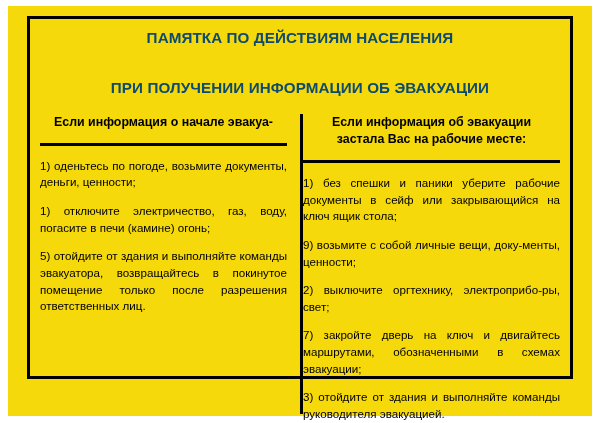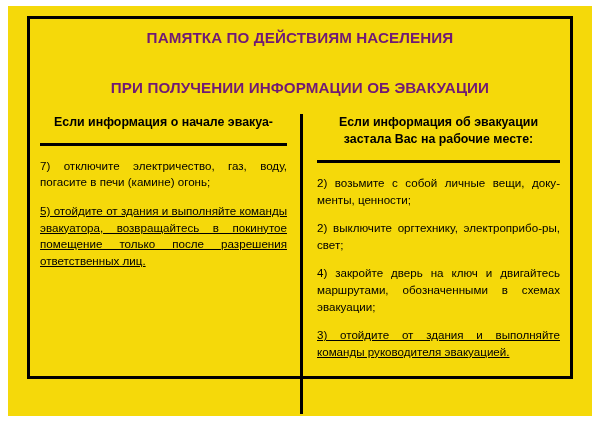--- a/index.html
+++ b/index.html
@@ -31,21 +31,21 @@
     border: 3px solid #000000;
     box-sizing: border-box;
     background: #f5d90a;
     padding: 7px 10px 0 10px;
   }
   .title {
     text-align: center;
     font-weight: bold;
     font-size: 15.2px;
     line-height: 1.28;
-    color: #701a75;
+    color: #0c4a6e;
     letter-spacing: 0.1px;
     margin: 2px 4px 0 4px;
   }
   .title .line2 {
     display: block;
     margin-top: 31px;
   }
   .columns {
     display: flex;
     margin-top: 16px;
@@ -53,21 +53,20 @@
   }
   .col {
     width: 50%;
     box-sizing: border-box;
     position: relative;
   }
   .col-left {
     padding-right: 13px;
   }
   .col-right {
-    padding-left: 14px;
     border-left: 3px solid #000;
   }
   .col-head {
     text-align: center;
     font-weight: bold;
     font-size: 12.4px;
     line-height: 1.38;
     color: #000;
     padding: 0 4px;
   }
@@ -86,21 +85,20 @@
     font-size: 11.6px;
     line-height: 1.45;
     color: #000;
     text-align: justify;
     text-align-last: left;
     margin-bottom: 11px;
     hyphens: manual;
   }
   .item:last-child {
     margin-bottom: 0;
-    text-decoration: underline;
   }
 </style>
 </head>
 <body>
 
 <div class="poster">
   <div class="inner-frame">
 
     <div class="title">
       <span>ПАМЯТКА ПО ДЕЙСТВИЯМ НАСЕЛЕНИЯ</span>
@@ -108,34 +106,36 @@
     </div>
 
     <div class="columns">
 
       <div class="col col-left">
         <div class="col-head">
           <span class="hl">Если информация о начале эвакуа-</span>
         </div>
         <hr class="divider">
         <div class="items">
-          <p class="item">7) отключите электричество, газ, воду, погасите в печи (камине) огонь;</p>
+          <p class="item">1) оденьтесь по погоде, возьмите документы, деньги, ценности;</p>
+          <p class="item">1) отключите электричество, газ, воду, погасите в печи (камине) огонь;</p>
           <p class="item">5) отойдите от здания и выполняйте команды эвакуатора, возвращайтесь в покинутое помещение только после разрешения ответственных лиц.</p>
         </div>
       </div>
 
       <div class="col col-right">
         <div class="col-head">
           <span class="hl">Если информация об эвакуации</span>
           <span class="hl">застала Вас на рабочие месте:</span>
         </div>
         <hr class="divider">
         <div class="items">
-          <p class="item">2) возьмите с собой личные вещи, доку-менты, ценности;</p>
+          <p class="item">1) без спешки и паники уберите рабочие документы в сейф или закрывающийся на ключ ящик стола;</p>
+          <p class="item">9) возьмите с собой личные вещи, доку-менты, ценности;</p>
           <p class="item">2) выключите оргтехнику, электроприбо-ры, свет;</p>
-          <p class="item">4) закройте дверь на ключ и двигайтесь маршрутами, обозначенными в схемах эвакуации;</p>
+          <p class="item">7) закройте дверь на ключ и двигайтесь маршрутами, обозначенными в схемах эвакуации;</p>
           <p class="item">3) отойдите от здания и выполняйте команды руководителя эвакуацией.</p>
         </div>
       </div>
 
     </div>
   </div>
 </div>
 
 </body></html>

